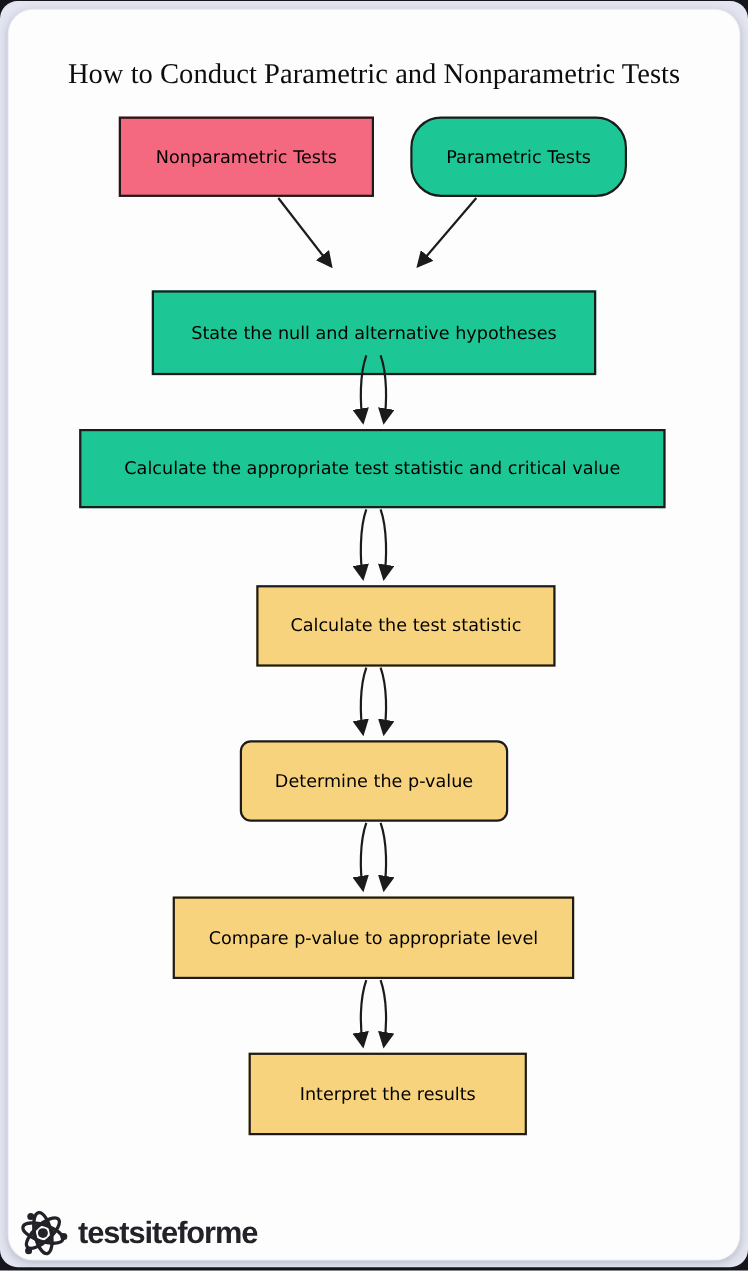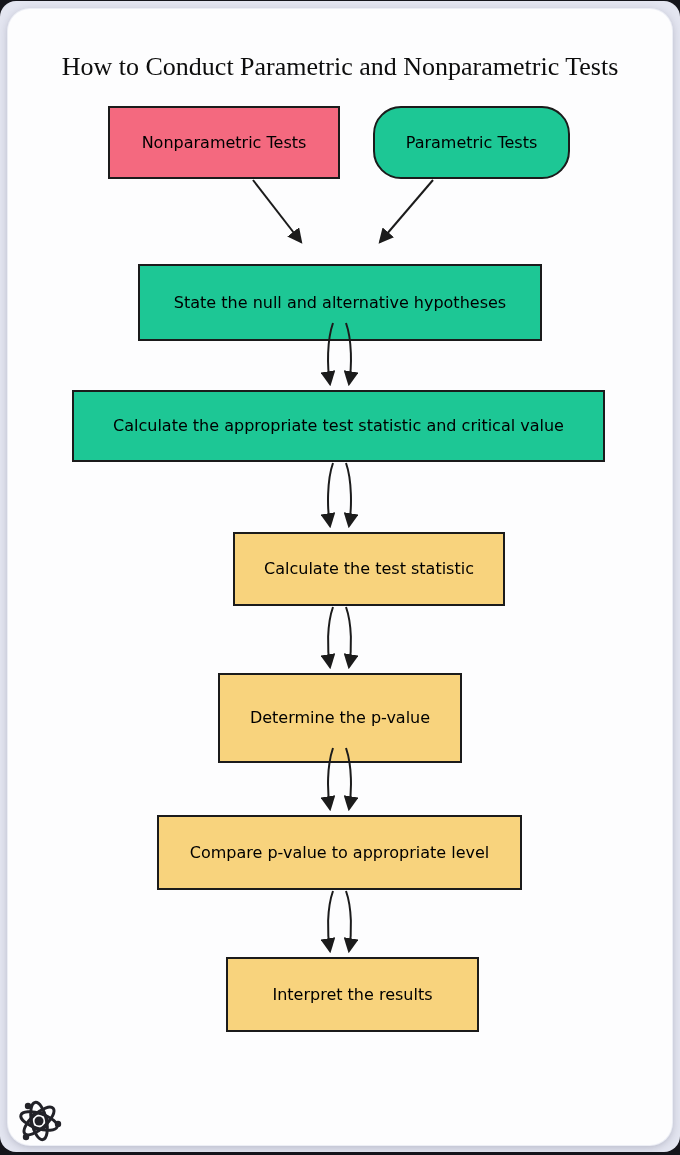--- a/index.html
+++ b/index.html
@@ -61,21 +61,21 @@
 </div>
 <div class="node green" style="left:138px;top:264px;width:404px;height:77px;">
   <span>State the null and alternative hypotheses</span>
 </div>
 <div class="node green" style="left:72px;top:390px;width:533px;height:72px;">
   <span>Calculate the appropriate test statistic and critical value</span>
 </div>
 <div class="node yellow" style="left:203px;top:532px;width:272px;height:74px;margin-left:30px;">
   <span>Calculate the test statistic</span>
 </div>
-<div class="node yellow" style="left:218px;top:673px;width:244px;height:90px;">
+<div class="node yellow" style="left:218px;top:673px;width:244px;height:74px;border-radius:10px;">
   <span>Determine the p-value</span>
 </div>
 <div class="node yellow" style="left:157px;top:815px;width:365px;height:75px;">
   <span>Compare p-value to appropriate level</span>
 </div>
 <div class="node yellow" style="left:226px;top:957px;width:253px;height:75px;">
   <span>Interpret the results</span>
 </div>
 
 <svg class="arrows" viewBox="0 0 680 1155" xmlns="http://www.w3.org/2000/svg">
@@ -112,13 +112,14 @@
       <ellipse cx="23" cy="23" rx="19" ry="7.5" transform="rotate(138 23 23)"></ellipse>
       <circle cx="23" cy="23" r="8.5"></circle>
     </g>
     <g style="fill:#222228;stroke:none;">
       <circle cx="23" cy="23" r="4.5"></circle>
       <circle cx="12" cy="8" r="3.2"></circle>
       <circle cx="42" cy="26" r="3.2"></circle>
       <circle cx="10" cy="39" r="3.2"></circle>
     </g>
   </svg>
+  <span class="logo-text">testsiteforme</span>
 </div>
 
 </body></html>

